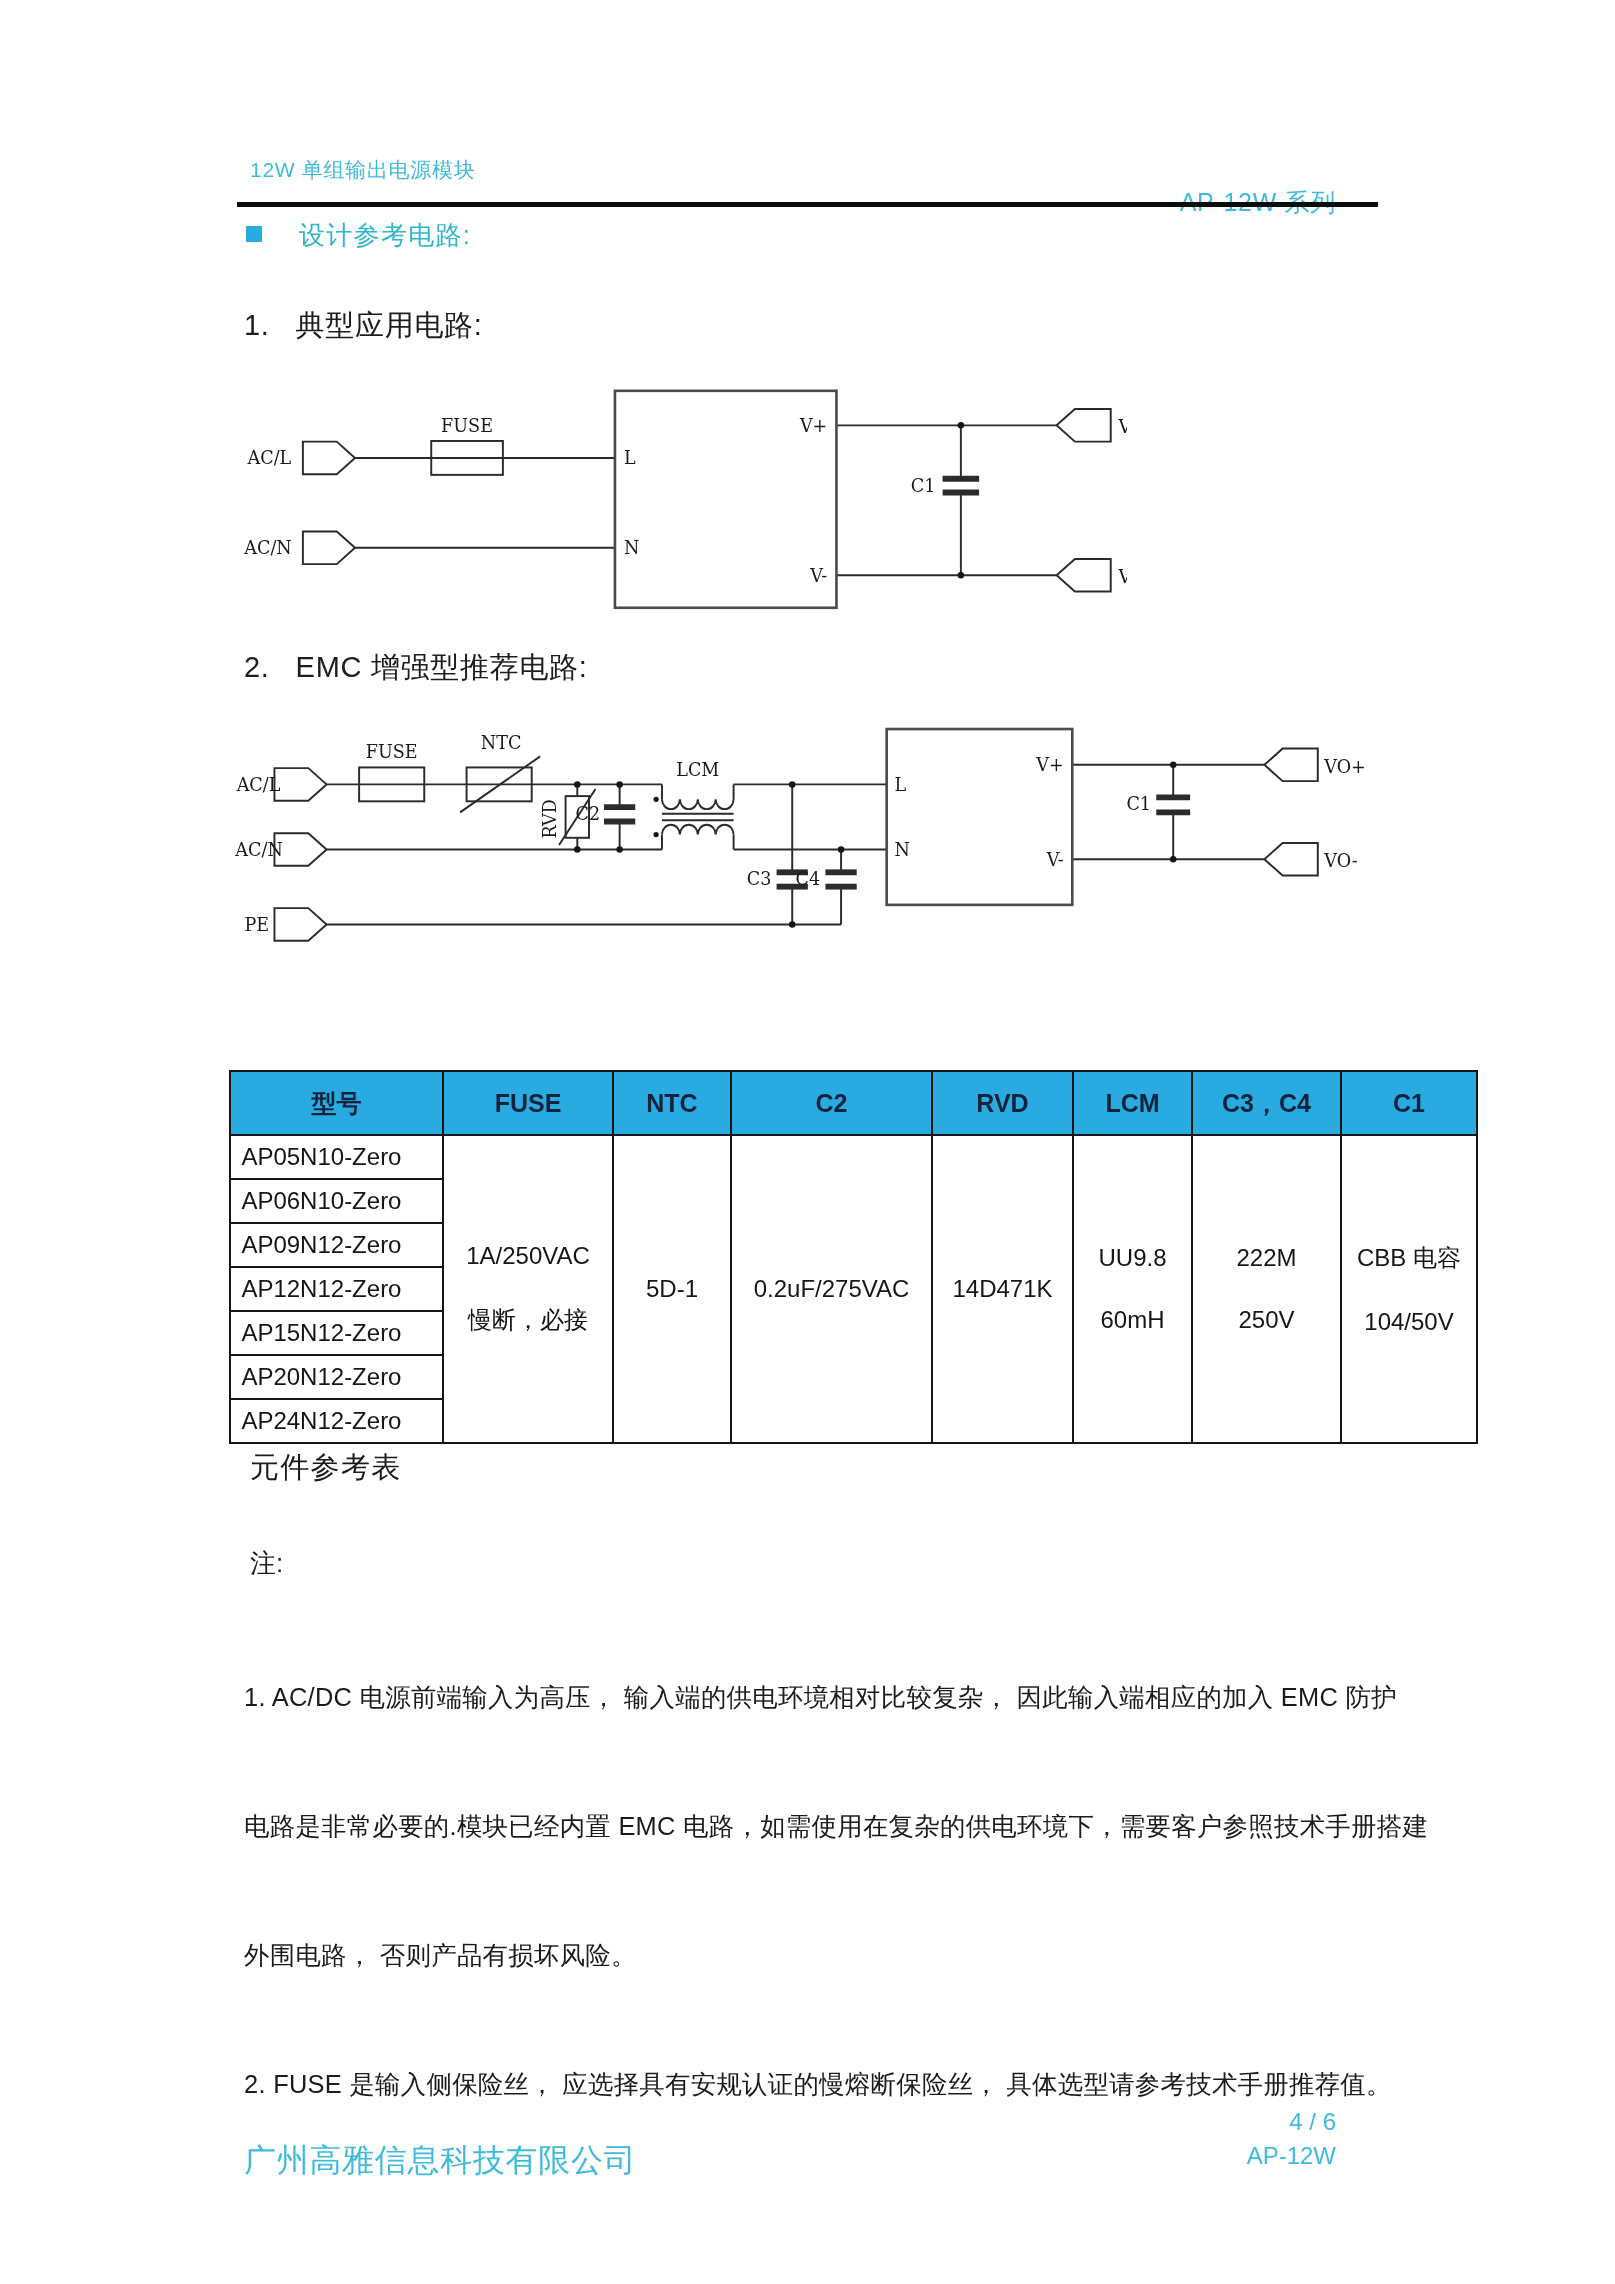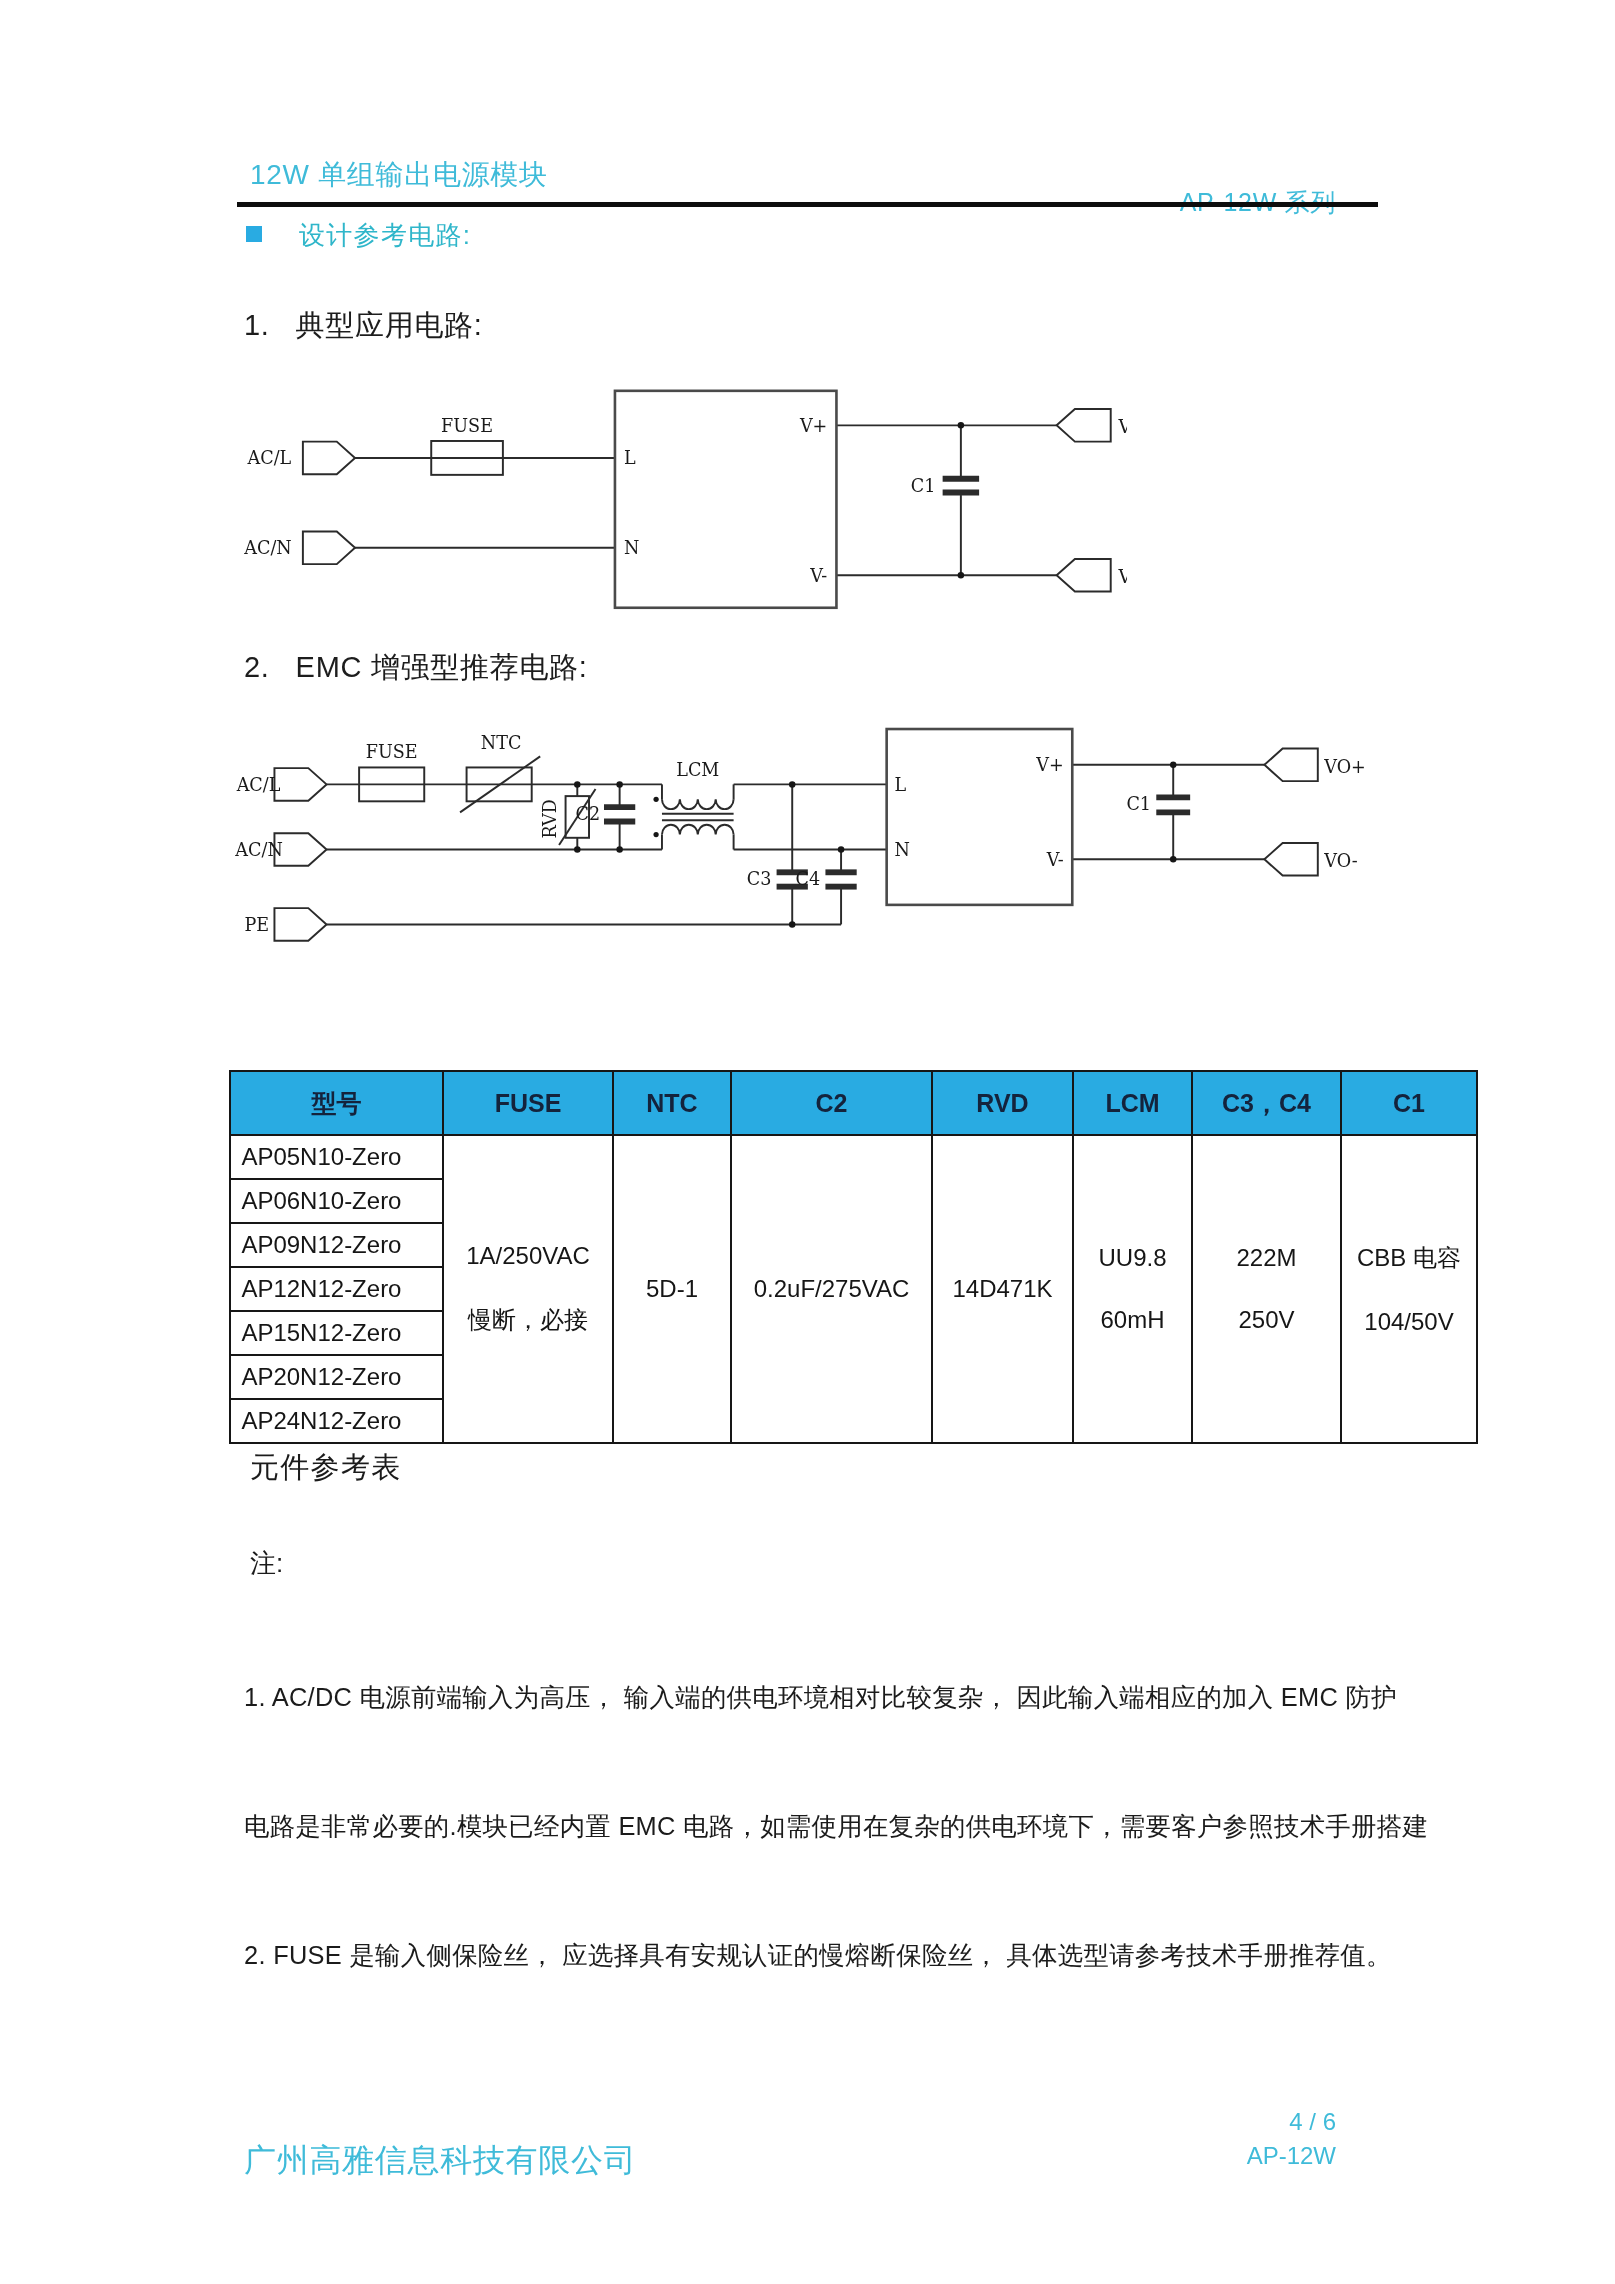--- a/index.html
+++ b/index.html
@@ -2,21 +2,21 @@
 <html style="--accent-cyan: #29ABE2; --header-text: #3FBBD9; --section-text: #2FB6CA; --footer-text: #3FBBD9; --body-text: #1C1C1C; --rule-color: #0D0D0D; --table-header-text: #14233C; --schematic-stroke: #2B2B2B; --schematic-text: #1A1A1A;font-size:10.4px"><head>
 <meta charset="utf-8">
 <style>
   html,body{margin:0;padding:0;background:#ffffff;}
   #page{
     position:relative;width:1616px;height:2284px;background:#ffffff;overflow:hidden;
     font-family:"Liberation Sans","DejaVu Sans",sans-serif;color:var(--body-text,#1c1c1c);
   }
   .abs{position:absolute;}
   
-  .hdr-left{left:250px;top:156px;font-size:28px;color:var(--header-text,#3fbbd9);letter-spacing:0.7px;}
+  .hdr-left{left:250px;top:156px;font-size:21px;color:var(--header-text,#3fbbd9);letter-spacing:0.7px;}
   .hdr-right{right:280px;top:156px;font-size:25px;color:var(--header-text,#3fbbd9);letter-spacing:0.7px;margin-top:30px;}
   .hdr-rule{left:237px;top:202px;width:1141px;height:4.6px;background:var(--rule-color,#0d0d0d);}
   
   .bullet{left:246px;top:226px;width:16.3px;height:16.3px;background:var(--accent-cyan,#29abe2);}
   .section-title{left:299px;top:218px;font-size:26px;color:var(--section-text,#2fb6ca);letter-spacing:1.3px;}
   
   .circuit-heading{font-size:29px;font-weight:500;color:#1d1d1d;letter-spacing:0.7px;}
   .circuit-heading .h-num{display:inline-block;margin-right:26px;}
   #heading1{left:244px;top:306px;}
   #heading2{left:244px;top:648px;}
@@ -245,20 +245,21 @@
         </tr>
   </tbody>
     </table>
 
   <div class="abs table-caption">元件参考表</div>
 
   <div class="abs notes-title">注:</div>
   <div class="abs notes">
     <div class="note-line">1. AC/DC 电源前端输入为高压， 输入端的供电环境相对比较复杂， 因此输入端相应的加入 EMC 防护</div>
     <div class="note-line">电路是非常必要的.模块已经内置 EMC 电路，如需使用在复杂的供电环境下，需要客户参照技术手册搭建</div>
+    <div class="note-line">外围电路， 否则产品有损坏风险。</div>
     <div class="note-line">2. FUSE 是输入侧保险丝， 应选择具有安规认证的慢熔断保险丝， 具体选型请参考技术手册推荐值。</div>
     
     
     
   </div>
 
   <div class="abs ftr-left">广州高雅信息科技有限公司</div>
   <div class="abs ftr-right">
     <div>4 / 6</div>
     <div>AP-12W</div>

